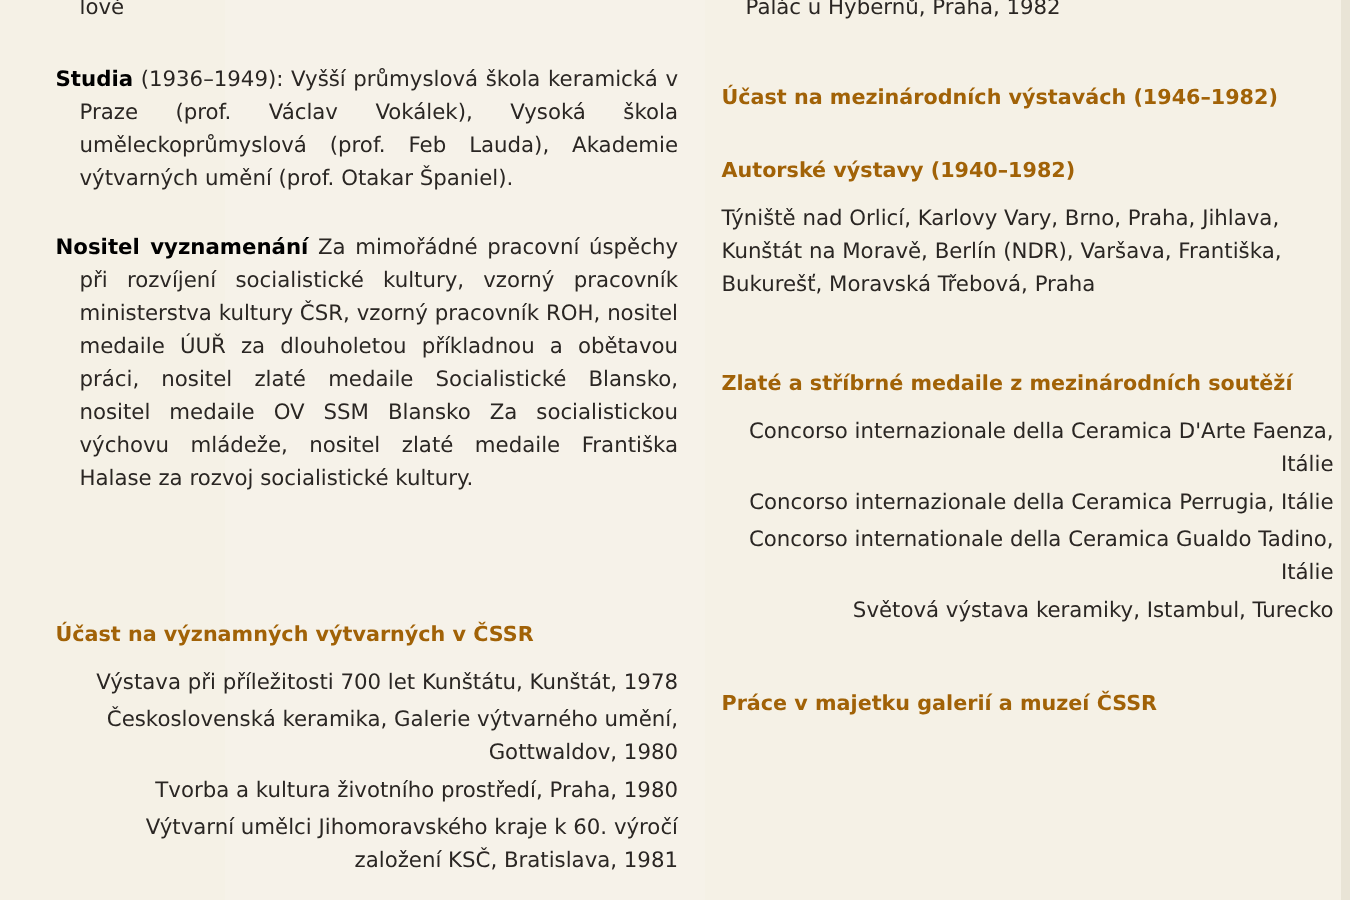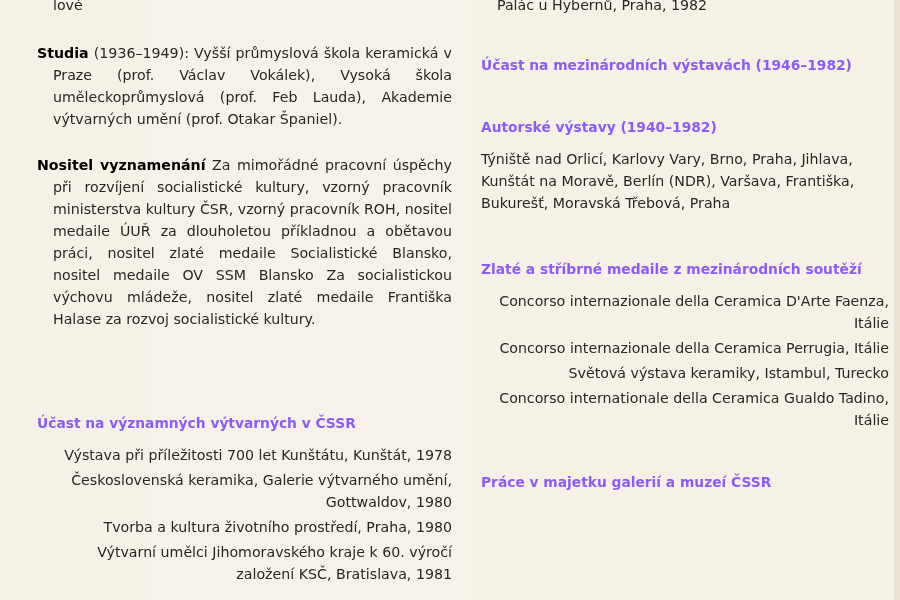--- a/index.html
+++ b/index.html
@@ -10,21 +10,21 @@
     color: #2a2623;
     position: relative;
   }
   .page { position: absolute; inset: 0; }
   .col { position: absolute; top: 0; font-size: 14.2px; line-height: 22px; }
   .left { left: 37px; width: 415px; }
   .right { left: 481px; width: 408px; }
   .para { margin: 0; padding-left: 16px; text-indent: -16px; text-align: justify; }
   .cont { margin: 0; padding-left: 16px; }
   b { font-weight: bold; color: #000000; }
-  .head { font-weight: bold; font-size: 13.8px; margin: 0 0 10px 0; color: #8b5cf6; }
+  .head { font-weight: bold; font-size: 13.8px; margin: 0 0 10px 0; color: #a16207; }
   .item { margin: 0 0 3px 0; padding-left: 16px; text-indent: -16px; text-align: right; }
   .edge { position: absolute; right: 0; top: 0; width: 6px; height: 600px; background: #e9e4d6; }
   .shade { position: absolute; left: 150px; top: 0; width: 320px; height: 600px; background: rgba(255,255,255,0.12); }
 </style>
 </head>
 <body>
 
 <div class="page">
   <div class="shade"></div>
   <div class="edge"></div>
@@ -45,30 +45,30 @@
     </div>
   </div>
 
   <div class="col right">
     <p class="cont" style="margin-top:-6px">Palác u Hybernů, Praha, 1982</p>
 
     <div style="margin-top:38px">
       <div class="head">Účast na mezinárodních výstavách (1946–1982)</div>
     </div>
 
-    <div style="margin-top:40px">
+    <div style="margin-top:27px">
       <div class="head">Autorské výstavy (1940–1982)</div>
       <p style="margin:0">Týniště nad Orlicí, Karlovy Vary, Brno, Praha, Jihlava, Kunštát na Moravě, Berlín (NDR), Varšava, Františka, Bukurešť, Moravská Třebová, Praha</p>
     </div>
 
     <div style="margin-top:44px">
       <div class="head">Zlaté a stříbrné medaile z mezinárodních soutěží</div>
       <div class="item">Concorso internazionale della Ceramica D'Arte Faenza, Itálie</div>
       <div class="item">Concorso internazionale della Ceramica Perrugia, Itálie</div>
+      <div class="item">Concorso internationale della Ceramica Gualdo Tadino, Itálie</div>
       <div class="item">Světová výstava keramiky, Istambul, Turecko</div>
-      <div class="item">Concorso internationale della Ceramica Gualdo Tadino, Itálie</div>
     </div>
 
     <div style="margin-top:40px">
       <div class="head">Práce v majetku galerií a muzeí ČSSR</div>
     </div>
   </div>
 </div>
 
 </body></html>

